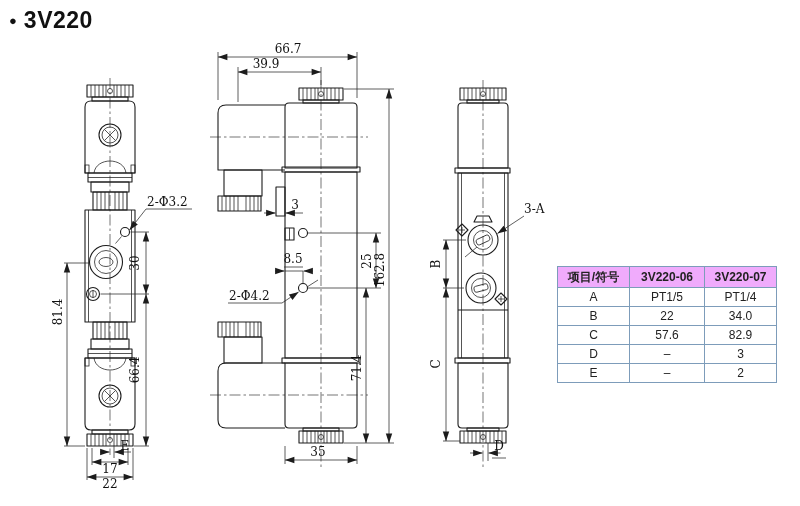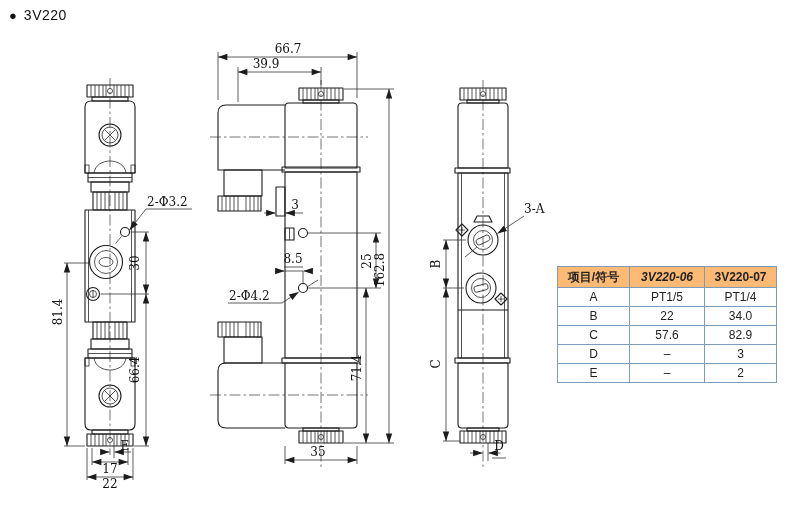--- a/index.html
+++ b/index.html
@@ -1,33 +1,33 @@
 <!DOCTYPE html>
 <html><head>
 <meta charset="utf-8">
 <style>
   html,body{margin:0;padding:0;background:#fff;}
   .stage{position:relative;width:800px;height:506px;background:#ffffff;overflow:hidden;
          font-family:"Liberation Sans",sans-serif;}
   .title{position:absolute;left:9px;top:7px;display:flex;align-items:center;gap:7px;color:#111;}
   .title .bullet{font-size:13px;line-height:1;}
-  .title .ttl{font-size:14px;font-weight:normal;letter-spacing:.5px;}
+  .title .ttl{font-size:23px;font-weight:bold;letter-spacing:.5px;}
   svg{position:absolute;left:0;top:0;}
   .ol{stroke:#1c1c1c;stroke-width:1.1;fill:none;stroke-linejoin:round;}
   .ol2{stroke:#1c1c1c;stroke-width:0.75;fill:none;}
   .dim{stroke:#2a2a2a;stroke-width:0.75;fill:none;}
   .cl{stroke:#3a3a3a;stroke-width:0.7;fill:none;stroke-dasharray:11 3 2.5 3;}
   .dimtext{font-family:"DejaVu Serif",serif;font-size:12px;fill:#111;text-anchor:middle;}
   .start{text-anchor:start;}
   .spec-table{position:absolute;left:557px;top:266px;border-collapse:collapse;background:#fff;}
   .spec-table th,.spec-table td{border:1px solid #7d9cba;font-family:"Liberation Sans",sans-serif;
       font-size:12px;color:#222;text-align:center;padding:0;}
-  .spec-table th{height:20px;background:#fdba74;font-weight:bold;}
+  .spec-table th{height:20px;background:#f0abfc;font-weight:bold;}
   .spec-table td{height:18px;}
-  .c1{width:71px;} .c2{width:74px;font-style:italic;} .c3{width:71px;}
+  .c1{width:71px;} .c2{width:74px;} .c3{width:71px;}
 </style>
 </head>
 <body>
 
 <div class="stage">
 
   <div class="title">
     <span class="bullet">●</span>
     <span class="ttl">3V220</span>
   </div>

